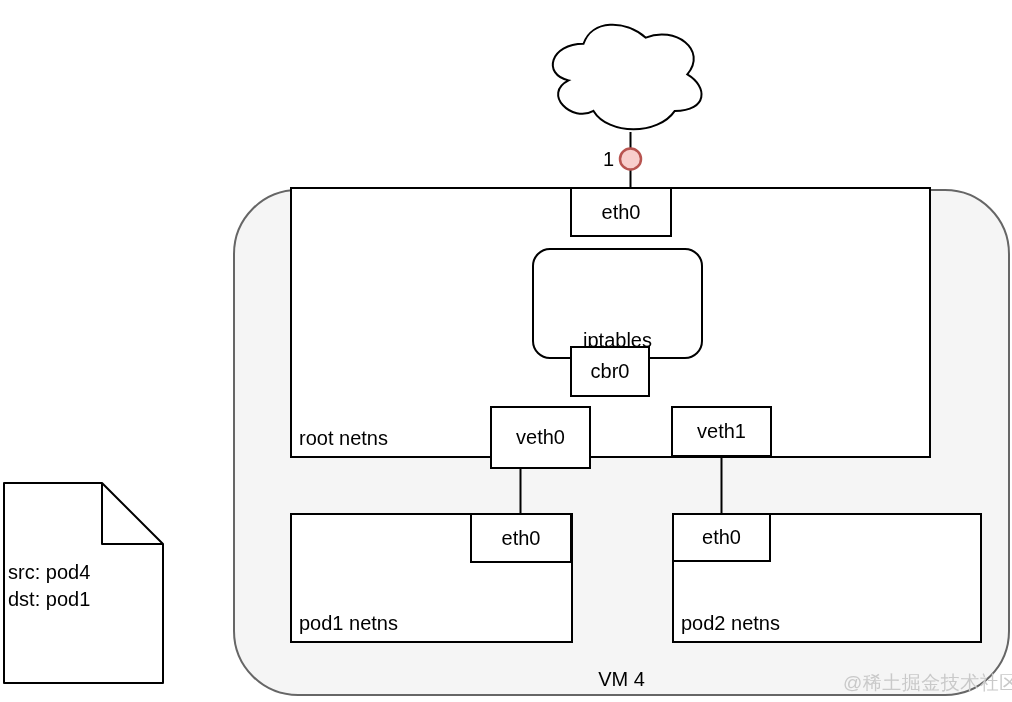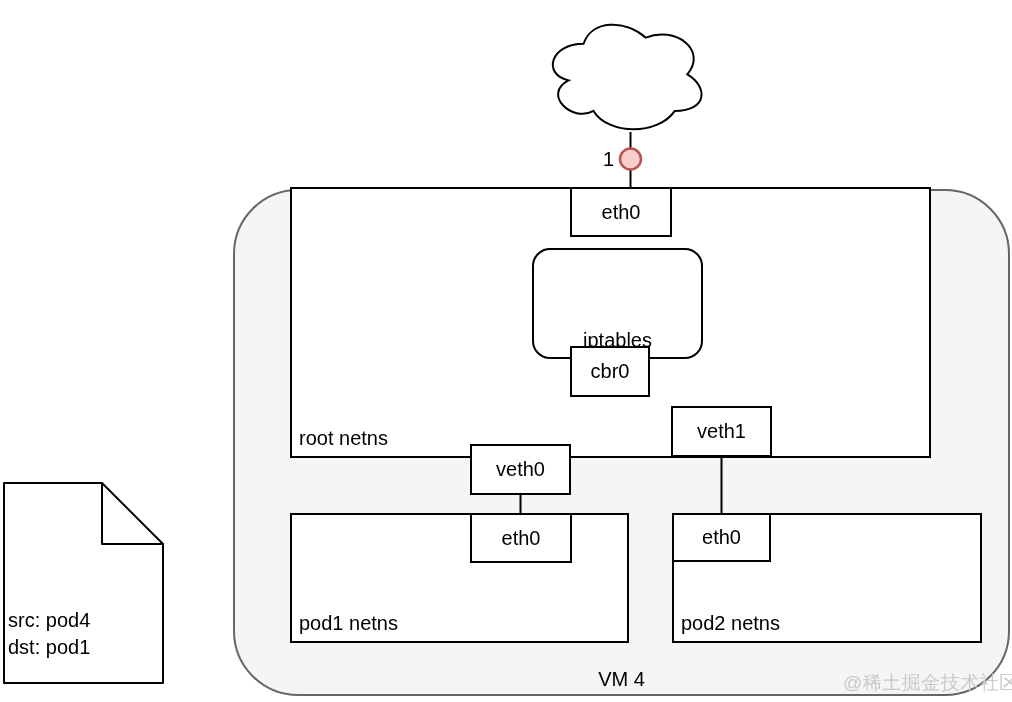--- a/index.html
+++ b/index.html
@@ -30,33 +30,33 @@
   .node{position:absolute;background:var(--node-fill);border:2px solid var(--node-border);
         z-index:3;font-size:20px;}
   .centered{display:flex;align-items:center;justify-content:center;}
   .corner-label{position:absolute;left:7px;bottom:6px;font-size:20px;white-space:nowrap;}
 
   .root-netns{left:290px;top:187px;width:641px;height:271px;}
   .eth0-root{left:570px;top:187px;width:102px;height:50px;}
   .iptables{left:532px;top:248px;width:171px;height:111px;border-radius:18px;
             display:flex;align-items:flex-end;justify-content:center;padding-bottom:5px;}
   .cbr0{left:570px;top:346px;width:80px;height:51px;}
-  .veth0{left:470px;top:406px;width:101px;height:51px;margin-top:38px;}
+  .veth0{left:490px;top:406px;width:101px;height:63px;}
   .veth1{left:671px;top:406px;width:101px;height:51px;}
-  .pod1{left:290px;top:513px;width:339px;height:130px;}
+  .pod1{left:290px;top:513px;width:283px;height:130px;}
   .pod1-eth0{left:470px;top:513px;width:102px;height:50px;}
   .pod2{left:672px;top:513px;width:310px;height:130px;}
   .pod2-eth0{left:672px;top:513px;width:99px;height:49px;}
 
   
   .uplink-num{position:absolute;left:586px;top:147px;width:28px;text-align:right;
       font-size:20px;line-height:24px;z-index:3;}
 
   
-  .note-text{position:absolute;left:8px;top:559px;font-size:20px;line-height:27px;z-index:3;margin-top:48px;}
+  .note-text{position:absolute;left:8px;top:559px;font-size:20px;line-height:27px;z-index:3;}
 
   
   .watermark{position:absolute;left:843px;top:670px;font-size:19px;letter-spacing:.5px;
       color:var(--watermark-color);z-index:5;white-space:nowrap;}
 </style>
 </head>
 <body>
 
 <div id="canvas">
 

